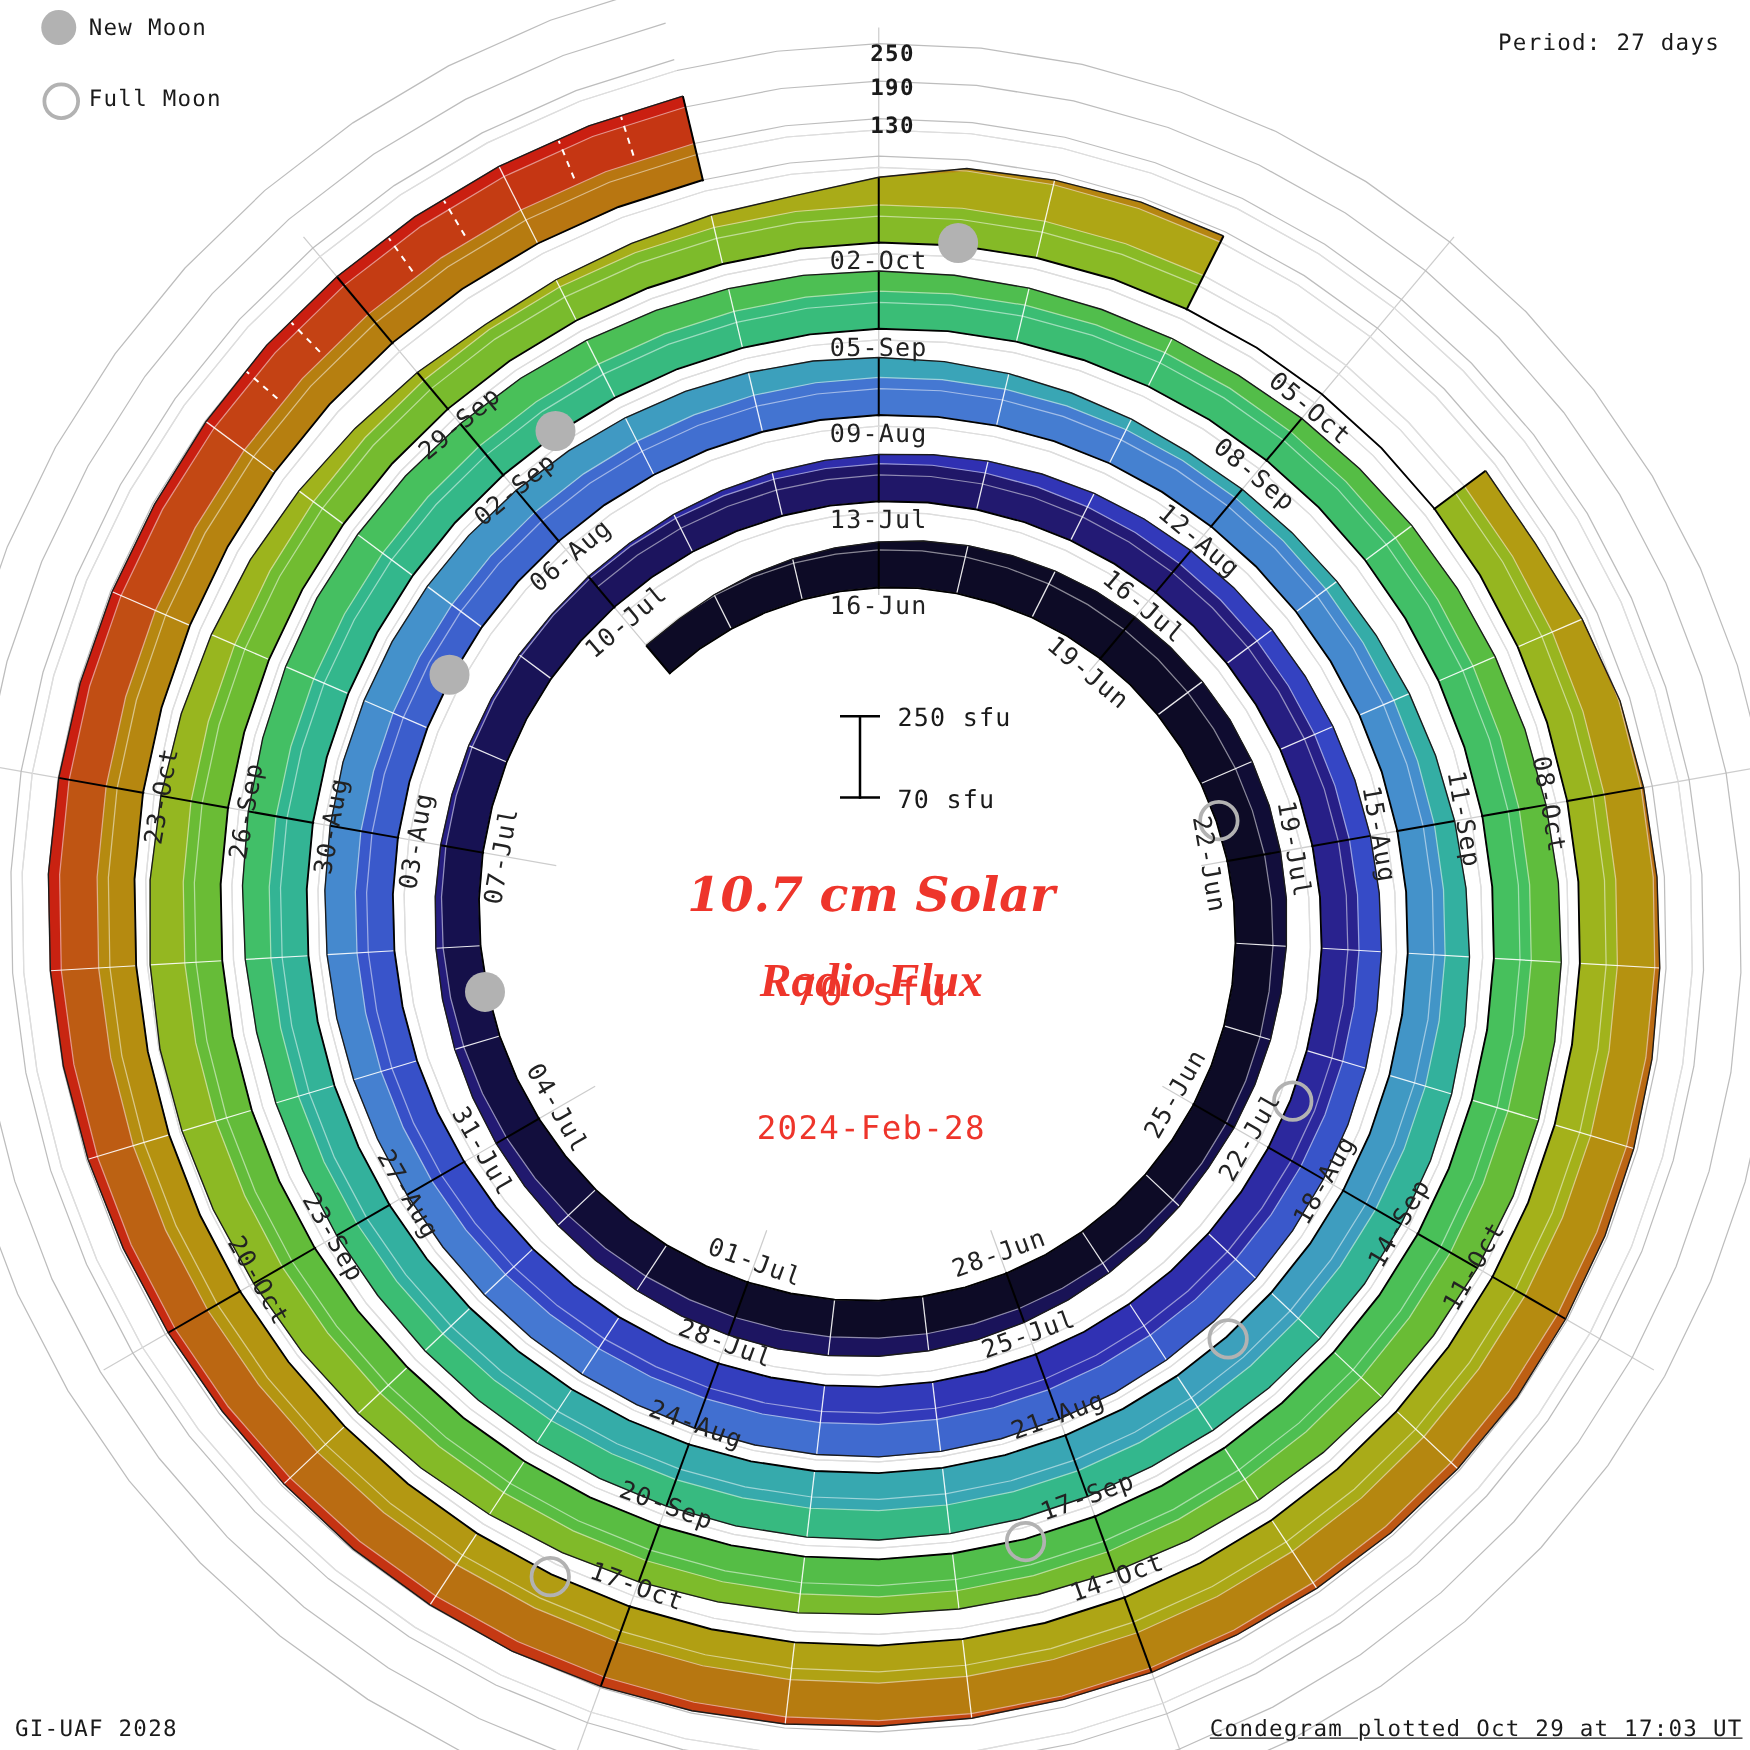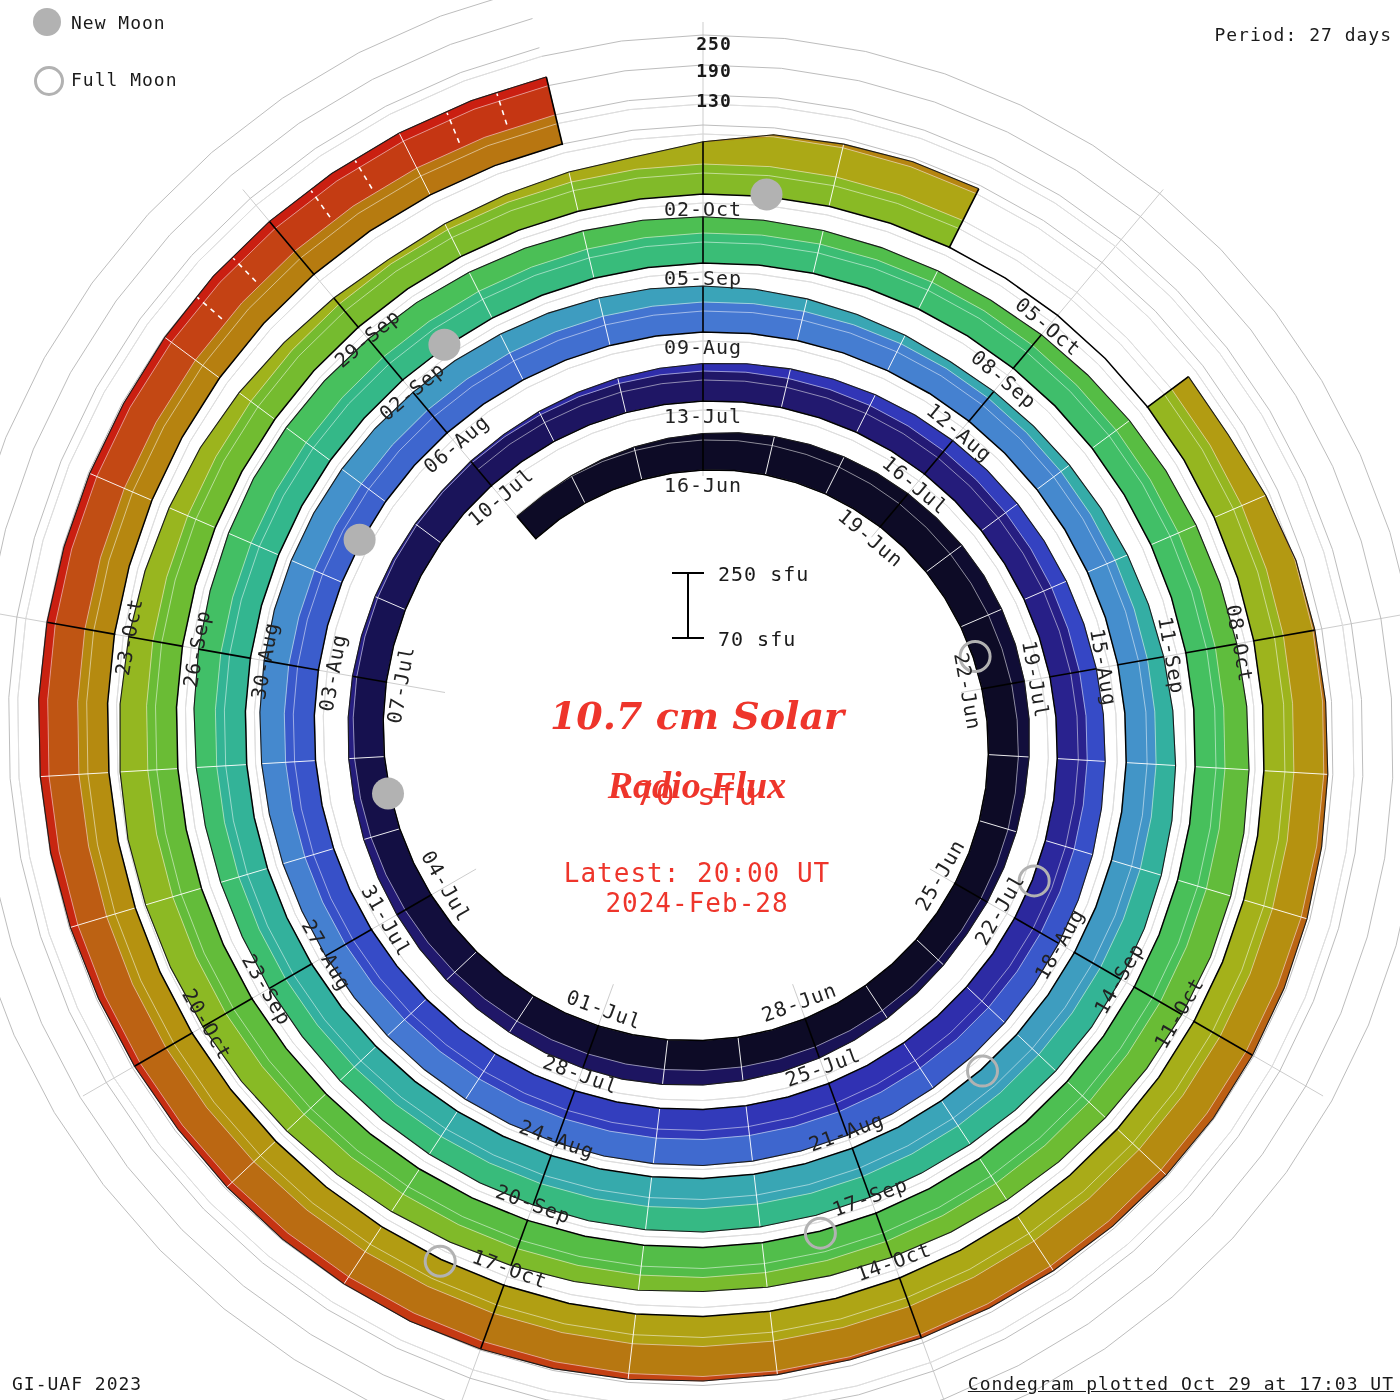--- a/index.html
+++ b/index.html
@@ -5,21 +5,21 @@
   html,body{margin:0;padding:0;background:#fff;}
   #stage{position:relative;width:1400px;height:1400px;background:#fff;overflow:hidden;
          font-family:"DejaVu Sans Mono","Liberation Mono",monospace;color:#1a1a1a;}
   #spiral-holder{position:absolute;left:0;top:0;width:1400px;height:1400px;}
   .abs{position:absolute;white-space:nowrap;}
   .legend-circle-new{left:33px;top:8px;width:28px;height:28px;border-radius:50%;background:#b2b2b2;}
   .legend-circle-full{left:34px;top:66px;width:24px;height:24px;border-radius:50%;border:3px solid #b2b2b2;background:#fff;}
   .legend-label{font-size:18px;letter-spacing:1px;}
   #legend-new-label{left:71px;top:12px;}
   #legend-full-label{left:71px;top:69px;}
-  #period-label{right:8px;top:24px;font-size:18px;letter-spacing:1px;margin-left:40px;}
+  #period-label{right:24px;top:24px;font-size:18px;letter-spacing:1px;margin-left:40px;}
   #footer-left{left:12px;top:1373px;font-size:18px;letter-spacing:1px;}
   #footer-right{right:6px;top:1373px;font-size:18px;letter-spacing:1px;text-decoration:underline;}
   .rtick{left:0;width:1428px;text-align:center;font-size:18px;font-weight:bold;letter-spacing:1px;}
   #rtick-250{top:33px;} #rtick-190{top:60px;} #rtick-130{top:90px;}
   .sbar{background:#000;}
   #sbar-line{left:687px;top:573px;width:2px;height:66px;}
   #sbar-captop{left:672px;top:572px;width:32px;height:2px;}
   #sbar-capbot{left:672px;top:637px;width:32px;height:2px;}
   #sbar-top-label{left:718px;top:562px;font-size:20px;letter-spacing:1px;}
   #sbar-bot-label{left:718px;top:627px;font-size:20px;letter-spacing:1px;}
@@ -545,31 +545,30 @@
         <text x="0" y="0" transform="translate(205.9,1025.0) rotate(420.0)" text-anchor="middle" dominant-baseline="middle" font-size="20" letter-spacing="1" fill="#222" font-family="DejaVu Sans Mono, Liberation Mono, monospace">20-Oct</text>
         <text x="0" y="0" transform="translate(130.2,637.0) rotate(280.0)" text-anchor="middle" dominant-baseline="middle" font-size="20" letter-spacing="1" fill="#222" font-family="DejaVu Sans Mono, Liberation Mono, monospace">23-Oct</text>
       </svg></div>
 
   <div class="abs legend-circle-new"></div>
   <div class="abs legend-label" id="legend-new-label">New Moon</div>
   <div class="abs legend-circle-full"></div>
   <div class="abs legend-label" id="legend-full-label">Full Moon</div>
 
   <div class="abs" id="period-label">Period: 27 days</div>
-  <div class="abs" id="footer-left">GI-UAF 2023</div>
+  <div class="abs" id="footer-left">GI-UAF 2028</div>
   <div class="abs" id="footer-right">Condegram plotted Oct 29 at 17:03 UT</div>
 
   <div class="abs rtick" id="rtick-250">250</div>
   <div class="abs rtick" id="rtick-190">190</div>
   <div class="abs rtick" id="rtick-130">130</div>
 
   <div class="abs sbar" id="sbar-line"></div>
   <div class="abs sbar" id="sbar-captop"></div>
   <div class="abs sbar" id="sbar-capbot"></div>
   <div class="abs" id="sbar-top-label">250 sfu</div>
   <div class="abs" id="sbar-bot-label">70 sfu</div>
 
   <div class="abs redtext" id="title-line1">10.7 cm Solar</div>
   <div class="abs redtext" id="title-line2">Radio Flux</div>
   <div class="abs redtext" id="center-value">70 sfu</div>
-  <div class="abs redtext" id="latest-line1">Latest: 20:00 UT</div>
   <div class="abs redtext" id="latest-line2">2024-Feb-28</div>
 </div>
 
 </body></html>

